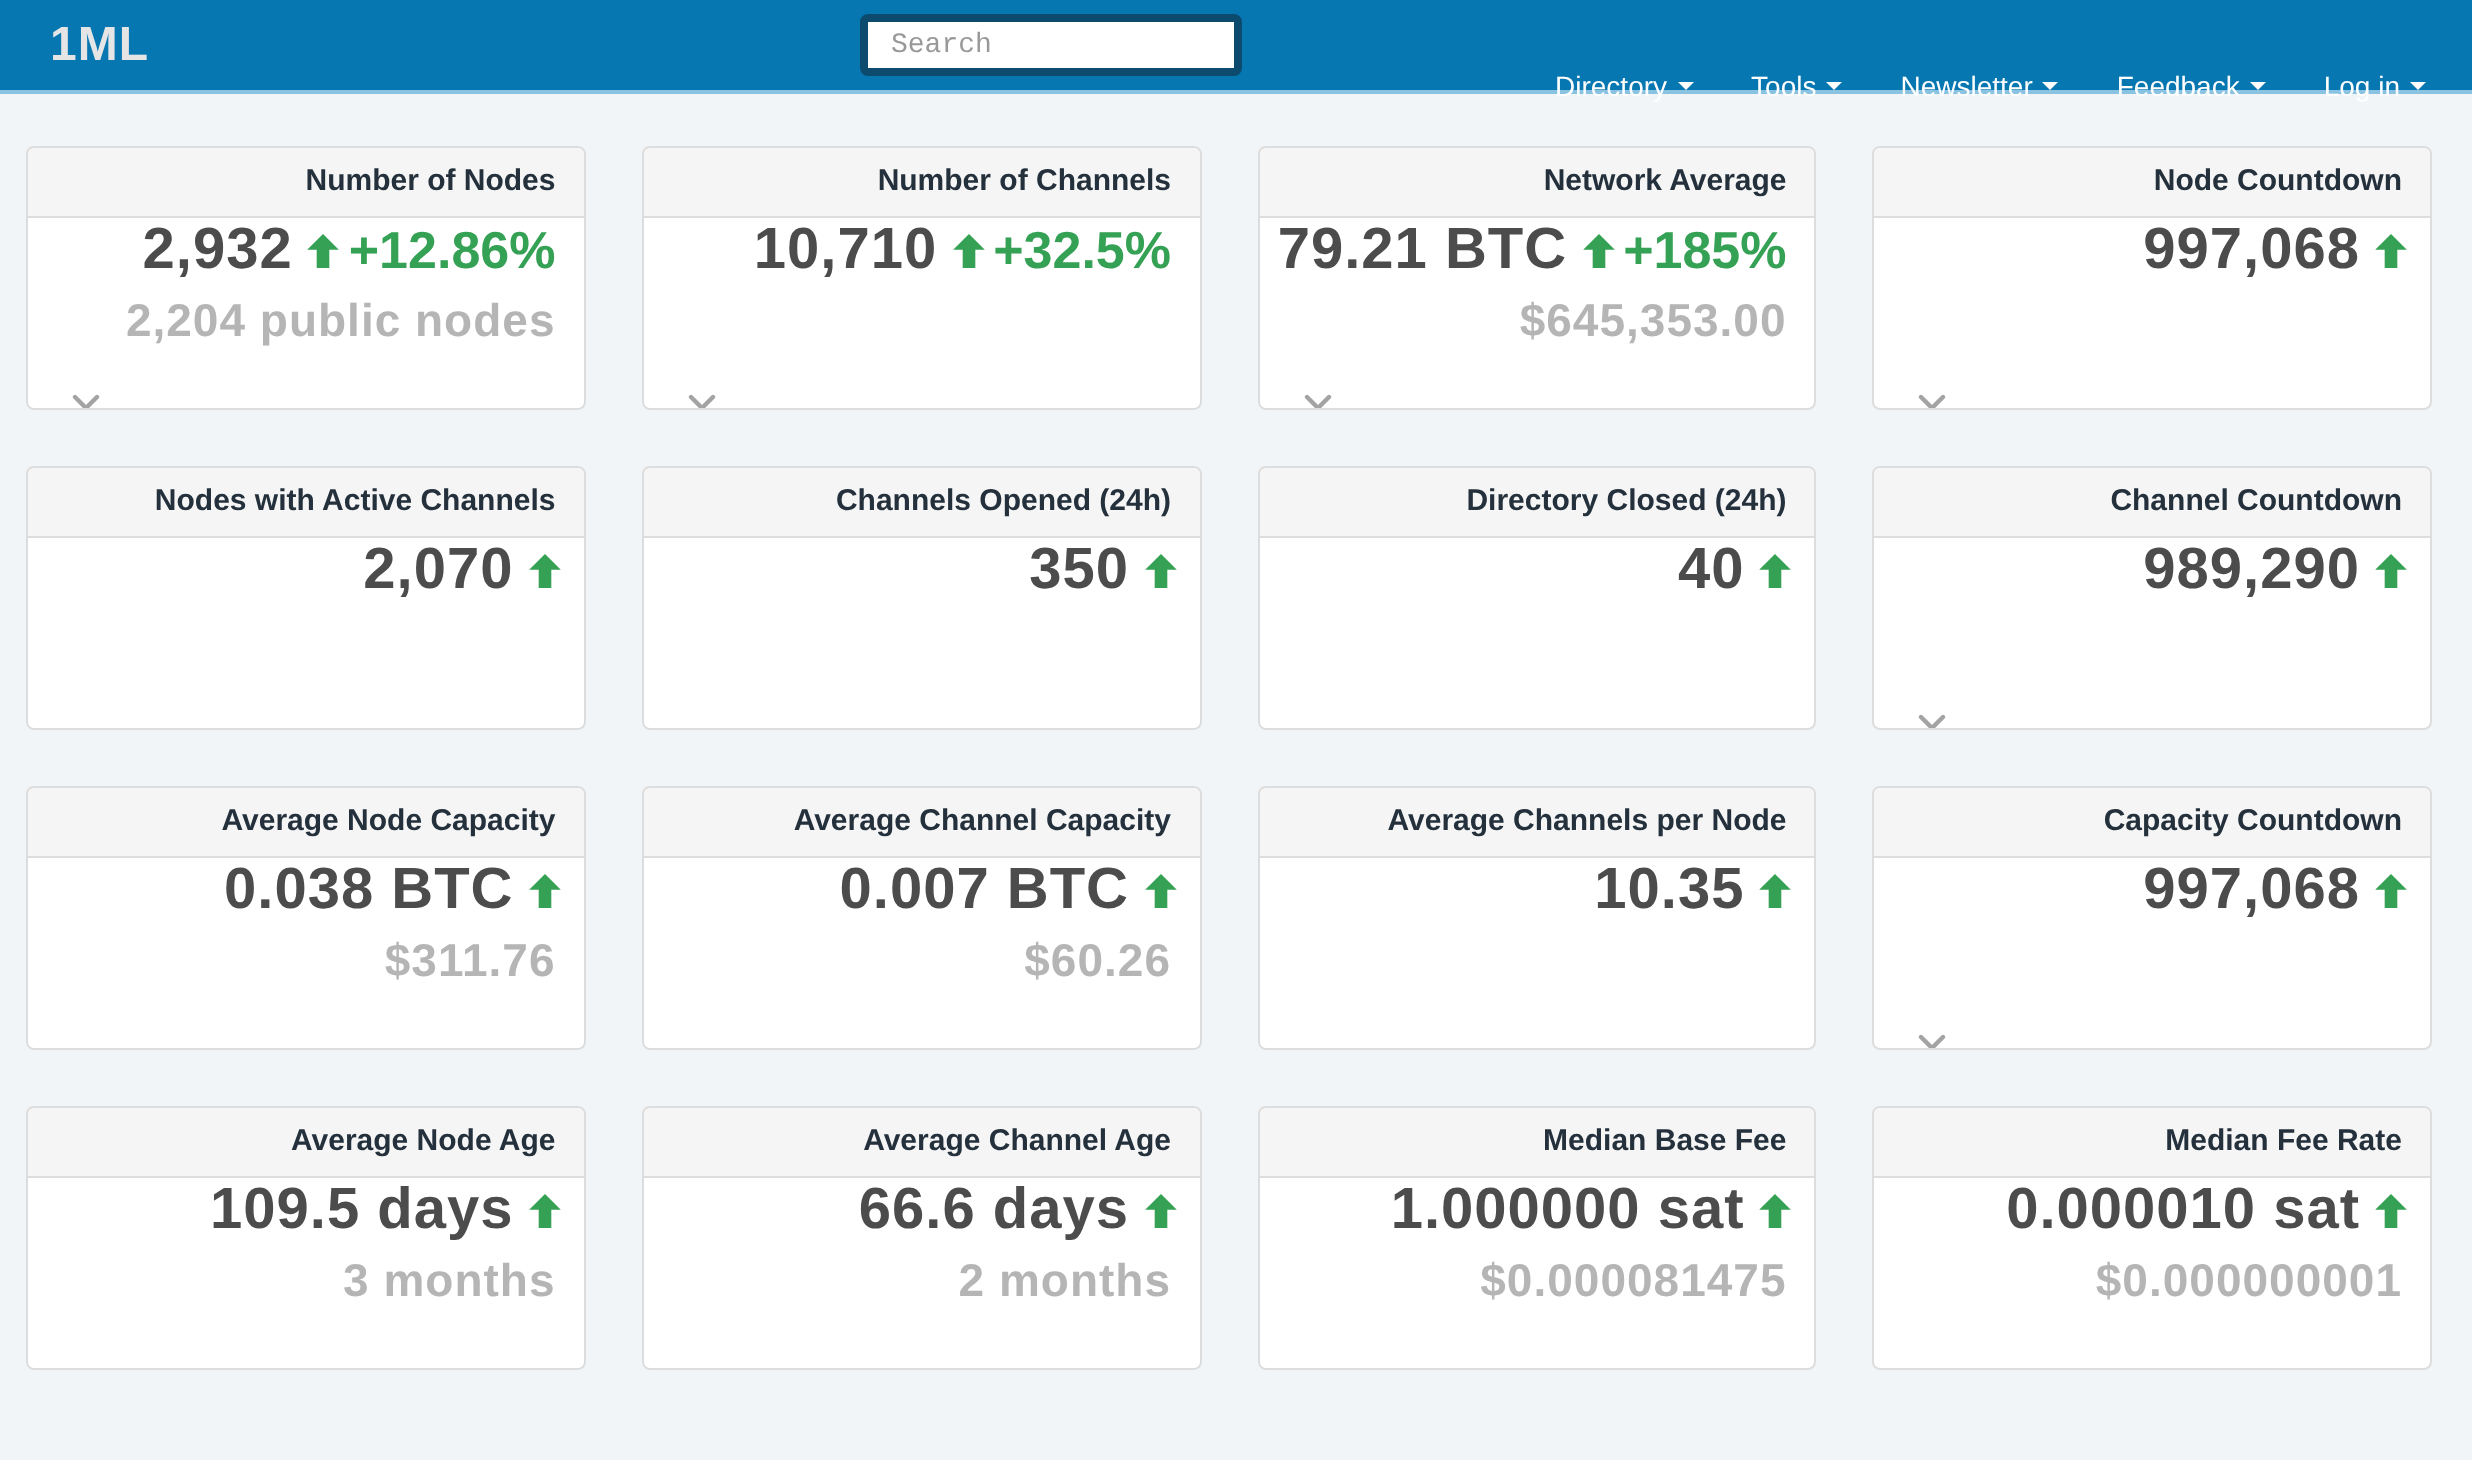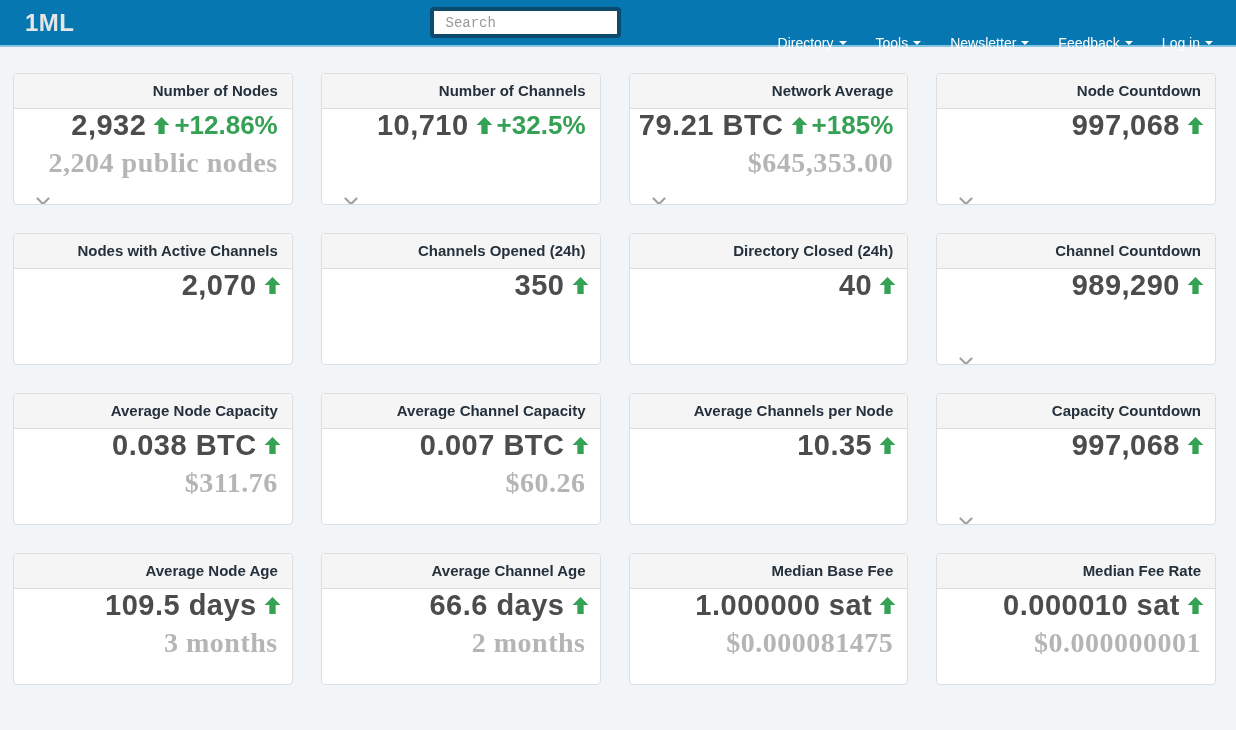--- a/index.html
+++ b/index.html
@@ -110,27 +110,26 @@
     color: var(--value, #4c4c4c);
     letter-spacing: 0.5px;
   }
   .change {
     font-size: 26px;
     font-weight: bold;
     color: var(--positive, #35a154);
   }
   .arrow-up { display: inline-flex; margin-right: -3px; }
   .sub {
-    font-size: 28px;
+    font-size: 23px;
     font-weight: bold;
     color: var(--muted, #b5b5b5);
     margin-top: 5px;
     letter-spacing: 0.5px;
     white-space: nowrap;
-    font-family: Liberation Serif, serif;
   }
   .collapse-toggle {
     position: absolute;
     left: 22px;
     bottom: 7px;
     cursor: pointer;
     line-height: 0;
   }
 </style>
 </head>

